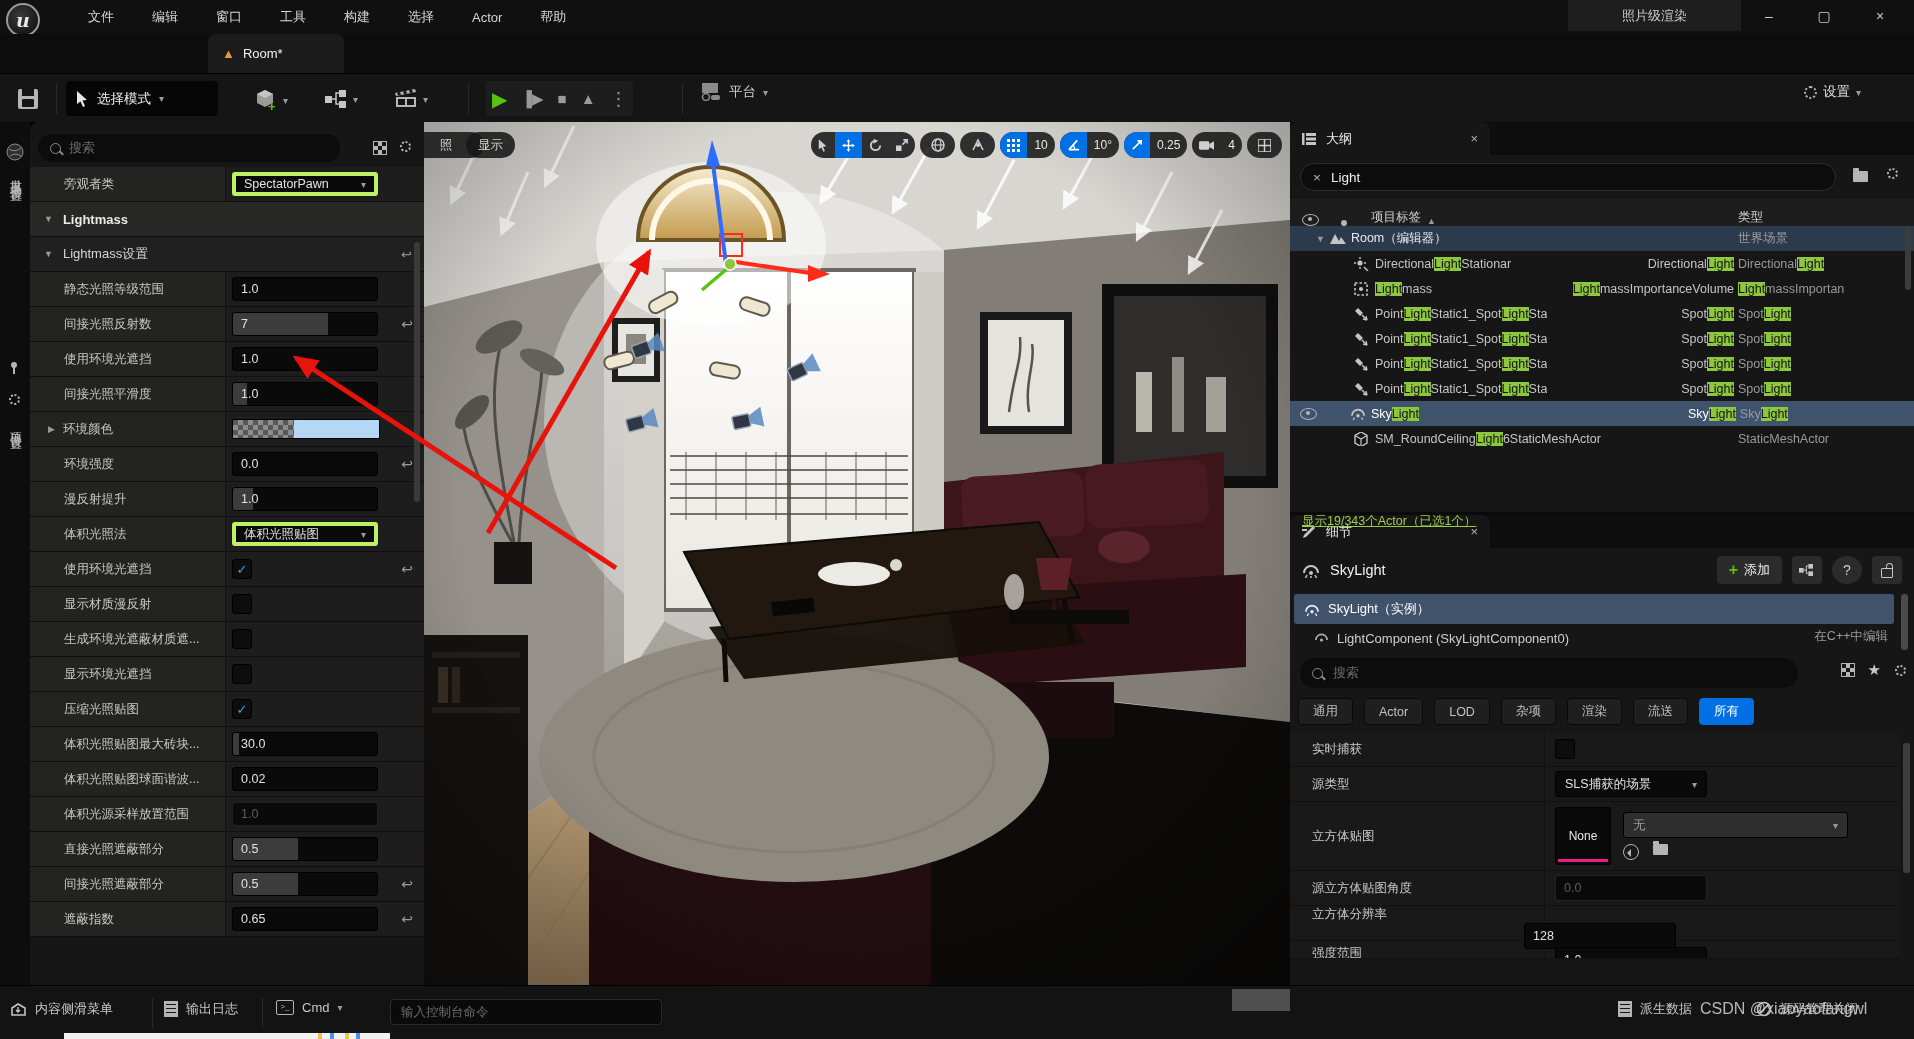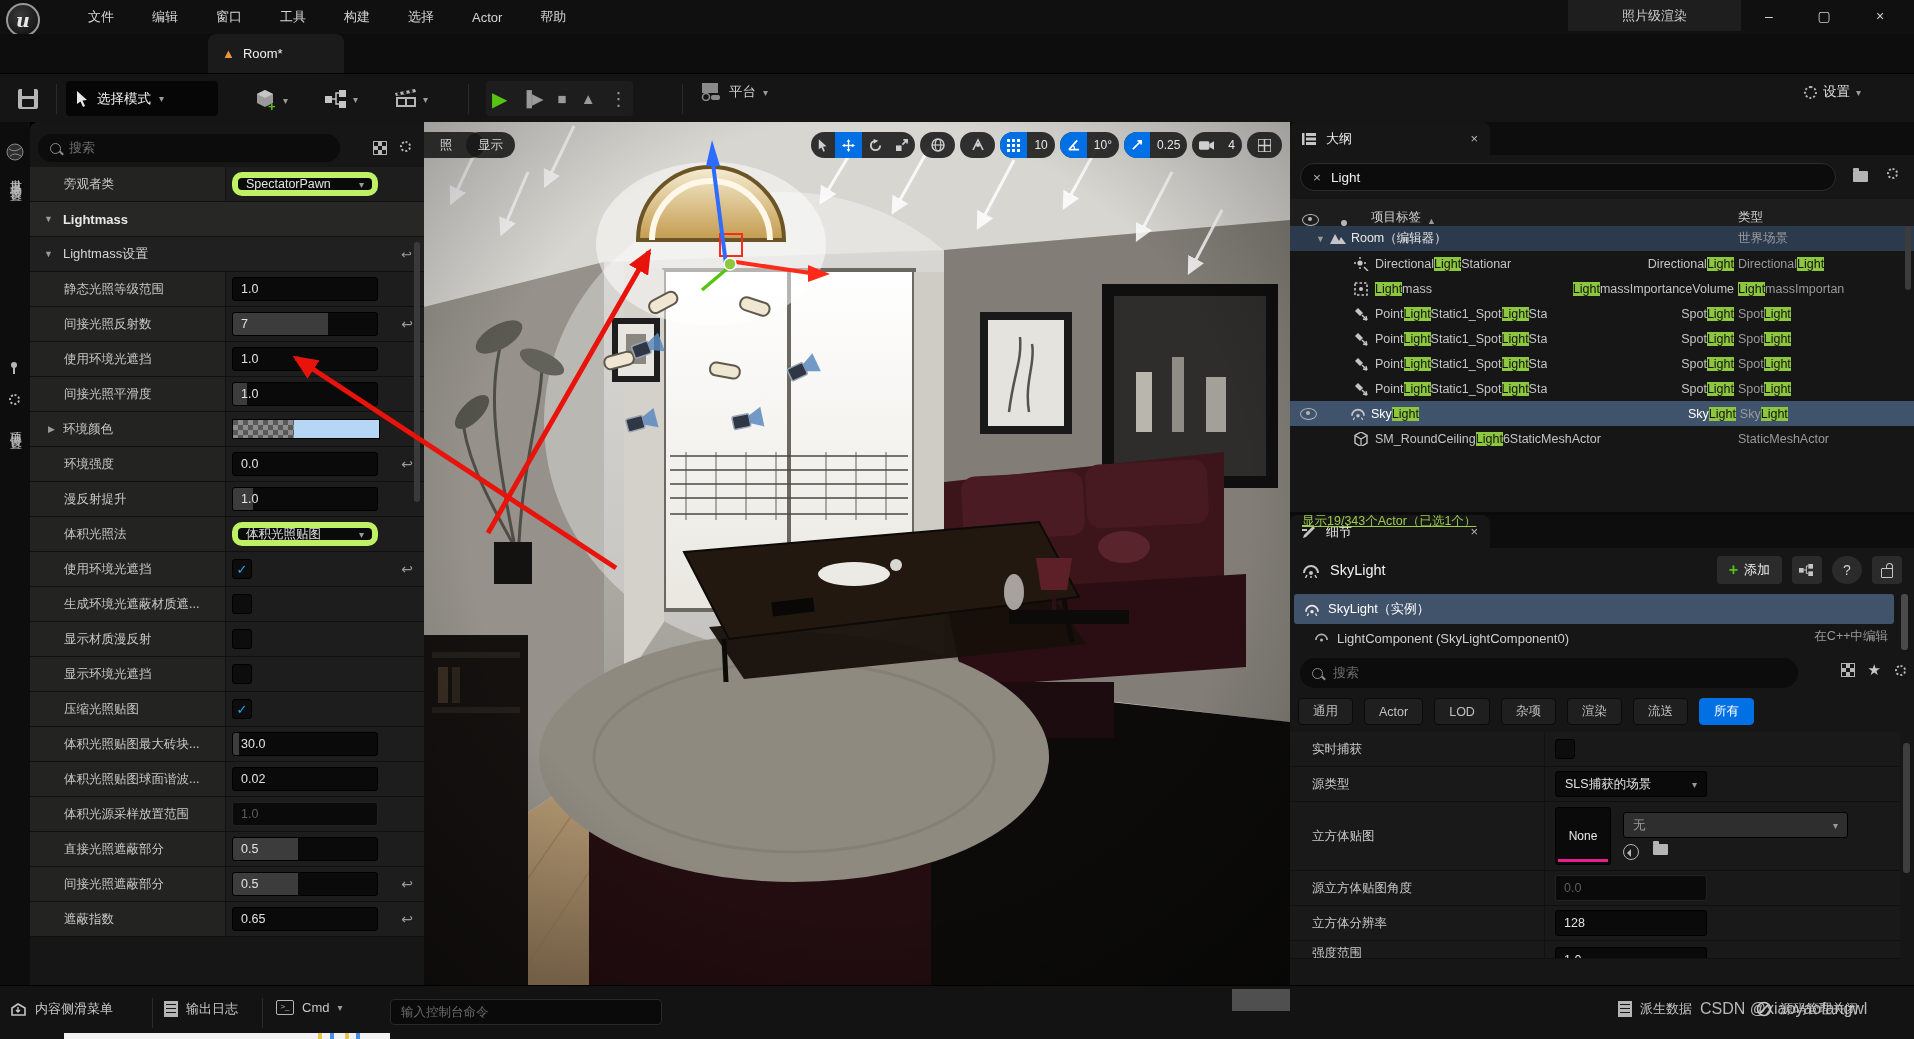--- a/index.html
+++ b/index.html
@@ -82,21 +82,21 @@
   .ws-section{height:34px;display:flex;align-items:center;gap:10px;background:#272726;
               border-bottom:1px solid #101010;font-weight:bold;color:#e8e8e8;font-size:13px;padding-left:14px;}
   .ws-subsection{background:#202020;font-weight:normal;color:#d5d5d5;}
   .tri{color:#9a9a9a;font-size:9px;}
   .inputbox{width:146px;height:24px;background:#0a0a0a;border:1px solid #000;border-radius:3px;
             display:flex;align-items:center;padding-left:8px;box-sizing:border-box;font-size:12.5px;color:#e2e2e2;
             position:relative;overflow:hidden;}
   .inputbox .fill{position:absolute;left:0;top:0;bottom:0;background:#3c3c3c;z-index:0;}
   .inputbox span{position:relative;z-index:1;}
   .inputbox.disabled{color:#5d5d5d;border-color:#222;}
-  .ddbox{width:146px;height:24px;background:#0a0a0a;border:6px solid #bef264;border-radius:10px;
+  .ddbox{width:146px;height:24px;background:#0a0a0a;border:4px solid #bef264;border-radius:3px;
          display:flex;align-items:center;justify-content:space-between;padding:0 8px;box-sizing:border-box;
          font-size:12.5px;color:#e2e2e2;}
   .chk{width:18px;height:18px;background:#0d0d0d;border:1px solid #000;border-radius:3px;
        display:flex;align-items:center;justify-content:center;color:#29a9ff;font-size:13px;font-weight:bold;}
   .swatch{width:146px;height:18px;border:1px solid #000;display:flex;}
   .swatch .checker{width:42%;background:conic-gradient(#8d8d8d 0 25%,#585858 0 50%,#8d8d8d 0 75%,#585858 0);
                    background-size:10px 10px;}
   .swatch .solid{flex:1;}
   #ws-scroll{left:384px;top:120px;width:6px;height:260px;background:#3a3a3a;border-radius:3px;}
   
@@ -416,30 +416,30 @@
         <div class="ws-label">
           <span>使用环境光遮挡</span>
         </div>
         <div class="ws-value">
           <div class="chk">✓</div>
         </div>
         <div class="ws-reset">↩</div>
       </div>
       <div class="ws-row">
         <div class="ws-label">
+          <span>显示材质漫反射</span>
+        </div>
+        <div class="ws-value">
+          <div class="chk"></div>
+        </div>
+        <div class="ws-reset"></div>
+      </div>
+      <div class="ws-row">
+        <div class="ws-label">
           <span>生成环境光遮蔽材质遮...</span>
-        </div>
-        <div class="ws-value">
-          <div class="chk"></div>
-        </div>
-        <div class="ws-reset"></div>
-      </div>
-      <div class="ws-row">
-        <div class="ws-label">
-          <span>显示材质漫反射</span>
         </div>
         <div class="ws-value">
           <div class="chk"></div>
         </div>
         <div class="ws-reset"></div>
       </div>
       <div class="ws-row">
         <div class="ws-label">
           <span>显示环境光遮挡</span>
         </div>
@@ -1074,21 +1074,21 @@
           </div>
         </div>
         <div class="dt-row" style="height: 34px;">
           <div class="dt-label">源立方体贴图角度</div>
           <div class="dt-value">
             <div class="inputbox disabled" style="width: 152px; height: 26px;">
               <span>0.0</span>
             </div>
           </div>
         </div>
-        <div class="dt-row" style="height: 34px;">
+        <div class="dt-row" style="height: 34px; flex-direction: column;">
           <div class="dt-label">立方体分辨率</div>
           <div class="dt-value">
             <div class="inputbox" style="width: 152px; height: 26px;">
               <span>128</span>
             </div>
           </div>
         </div>
         <div class="dt-row" style="height: 17px; overflow: hidden; align-items: flex-start;">
           <div class="dt-label" style="padding-top: 8px;">强度范围</div>
           <div class="dt-value">

